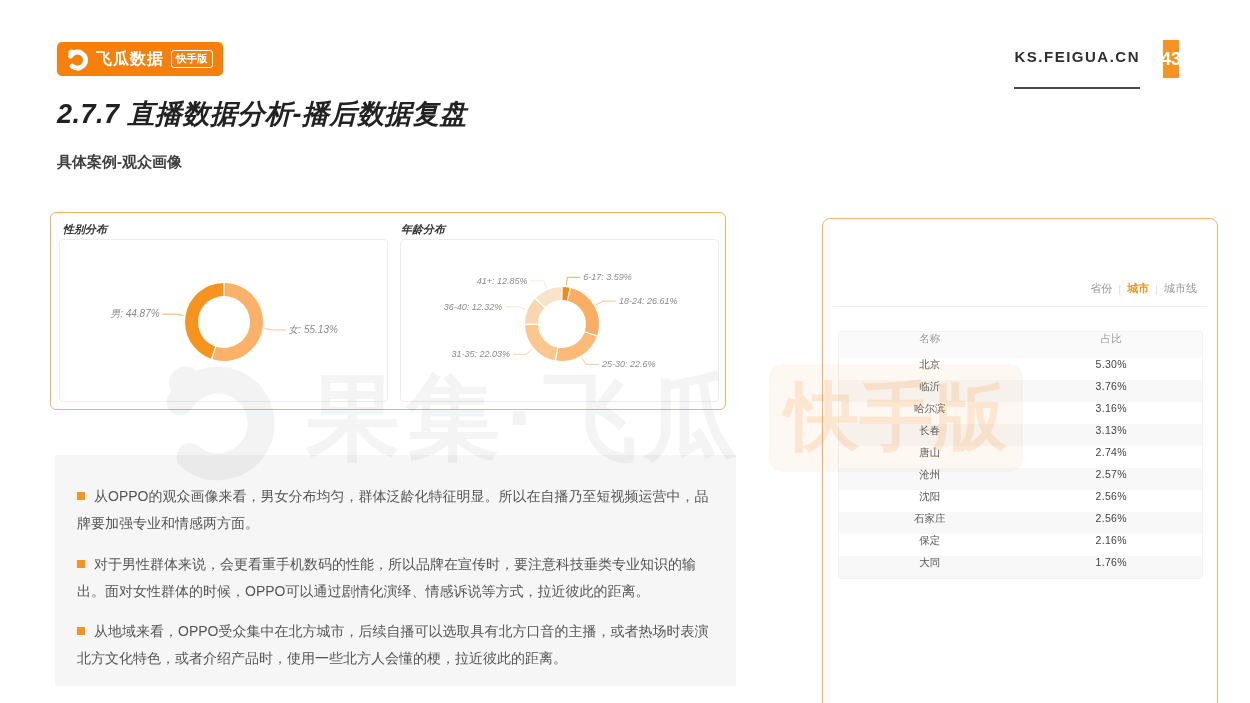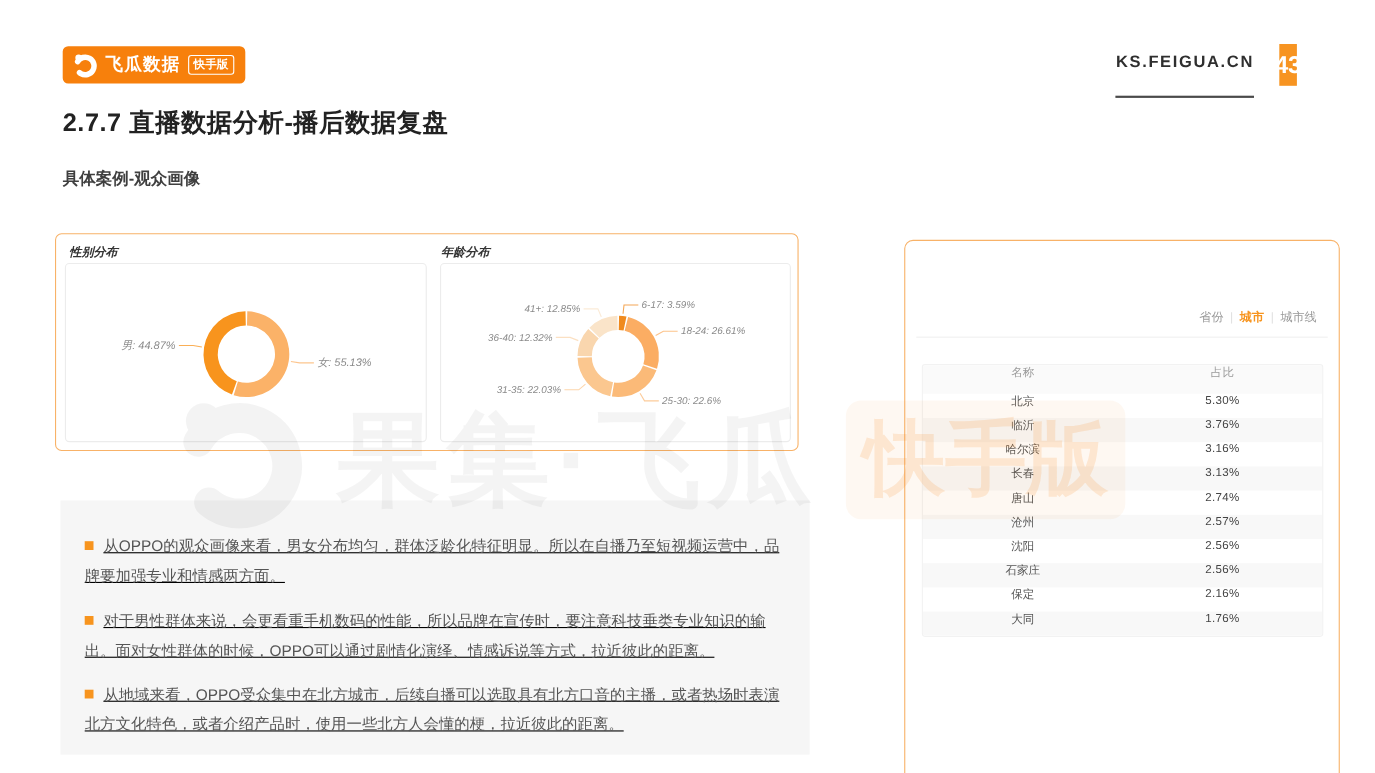--- a/index.html
+++ b/index.html
@@ -9,23 +9,23 @@
 
   
   .logo { position:absolute; left:57px; top:42px; height:34px; display:flex; align-items:center;
           gap:7px; background:#F7800C; border-radius:5px; padding:0 10px 0 8px; }
   .logo .brand { color:#fff; font-size:16px; font-weight:700; letter-spacing:1px; }
   .logo .logo-badge { color:#fff; font-size:10.5px; font-weight:700; border:1.5px solid #fff;
           border-radius:3px; padding:1px 4px; }
   .site { position:absolute; right:110px; top:48px; color:#2f2f2f; font-size:15px; font-weight:800;
           letter-spacing:1.5px; text-decoration:none; border-bottom:2.5px solid #4a4a4a; padding-bottom:22px; }
   .page-num { position:absolute; left:1163px; top:40px; width:16px; height:38px; background:#F79421;
-          color:#fff; font-size:22px; font-weight:800; display:flex; align-items:center; justify-content:center; }
-
-  .title { position:absolute; left:57px; top:96px; font-size:23px; font-weight:800; color:#222; letter-spacing:0.5px; }
+          color:#fff; font-size:18px; font-weight:800; display:flex; align-items:center; justify-content:center; }
+
+  .title { position:absolute; left:57px; top:96px; font-size:27px; font-weight:800; color:#222; letter-spacing:0.5px;font-style:italic; }
   .subtitle { position:absolute; left:57px; top:153px; font-size:15px; font-weight:700; color:#3f3f3f; }
 
   
   .charts-panel { position:absolute; left:50px; top:212px; width:676px; height:198px;
           border:1px solid #F8B268; border-radius:6px; background:#fff;font-style:italic; }
   .chart-title { position:absolute; top:9px; font-size:11px; font-weight:800; color:#333; }
   .chart-title.t1 { left:12px; }
   .chart-title.t2 { left:350px; }
   .chart-card { position:absolute; top:26px; height:163px; border:1px solid #ececec; border-radius:4px; background:#fff; }
   .chart-card.c1 { left:8px;  width:329px; }
@@ -43,21 +43,21 @@
   .geo-table { position:absolute; left:15px; top:112px; width:365px; border:1px solid #f2f2f2; border-radius:3px; overflow:hidden; }
   .gt-row { display:flex; height:22px; }
   .gt-row.header { height:26px; background:#fafafa; color:#9a9a9a; font-size:10.5px; }
   .gt-row .cell { width:50%; text-align:center; font-size:10.5px; color:#555; }
   .gt-row .cell.val { color:#444; font-weight:400; letter-spacing:0.3px; }
   .gt-row.header .cell { color:#9a9a9a; font-weight:400; }
   .gt-row.odd { background:#f8f8f8; }
 
   
   .insights { position:absolute; left:55px; top:455px; width:681px; height:231px;
-          background:#f6f6f6; padding:28px 24px 20px 22px;text-decoration:underline; }
+          background:#f6f6f6; padding:28px 24px 20px 22px; }
   .insights p { font-size:14px; line-height:1.95; color:#555; margin-bottom:13px; }
   .bullet { display:inline-block; width:8px; height:8px; background:#F7941E; margin-right:9px; vertical-align:1px; }
 
   
   .watermark { position:absolute; left:150px; top:358px; width:1100px; height:120px; z-index:30;
           display:flex; align-items:center; gap:26px; pointer-events:none; }
   .wm-text { font-size:94px; font-weight:800; color:rgba(0,0,0,0.042); letter-spacing:6px; white-space:nowrap; }
   .wm-badge { font-size:74px; font-weight:800; color:rgba(246,139,34,0.16);
           background:rgba(246,139,34,0.06); border-radius:14px; padding:4px 16px; white-space:nowrap; }
   .wm-swirl { opacity:0.045; flex:0 0 auto; }

